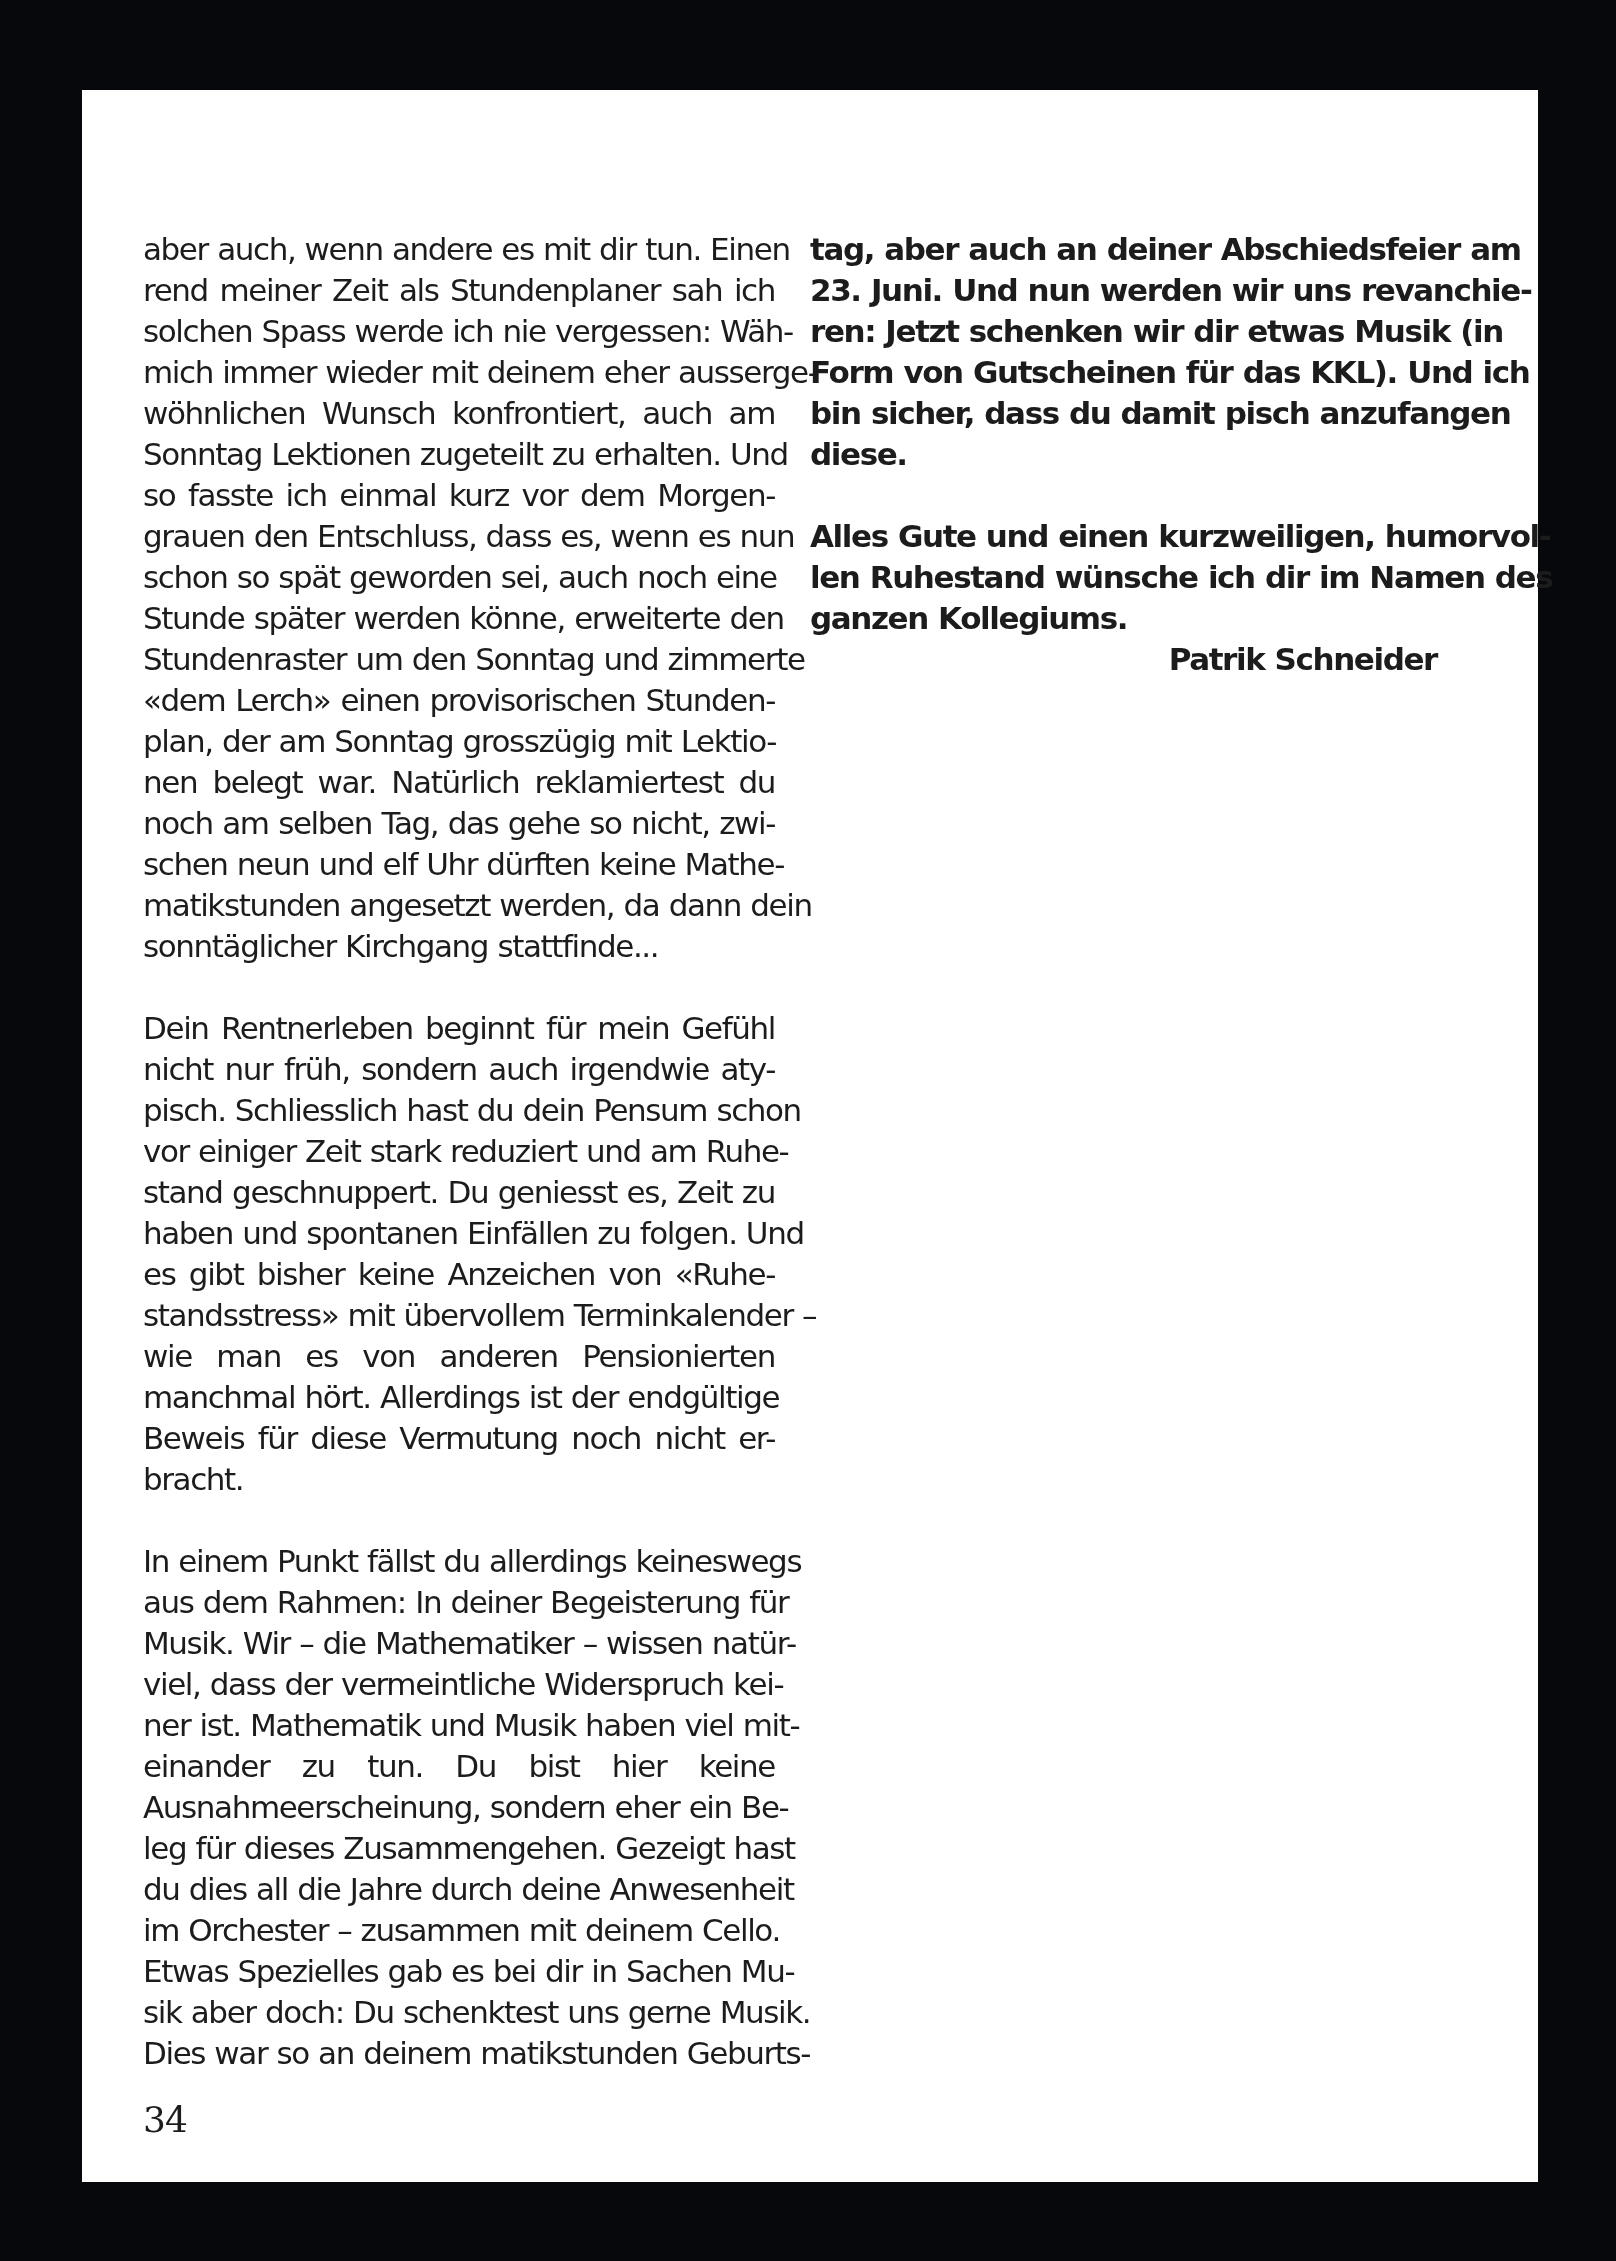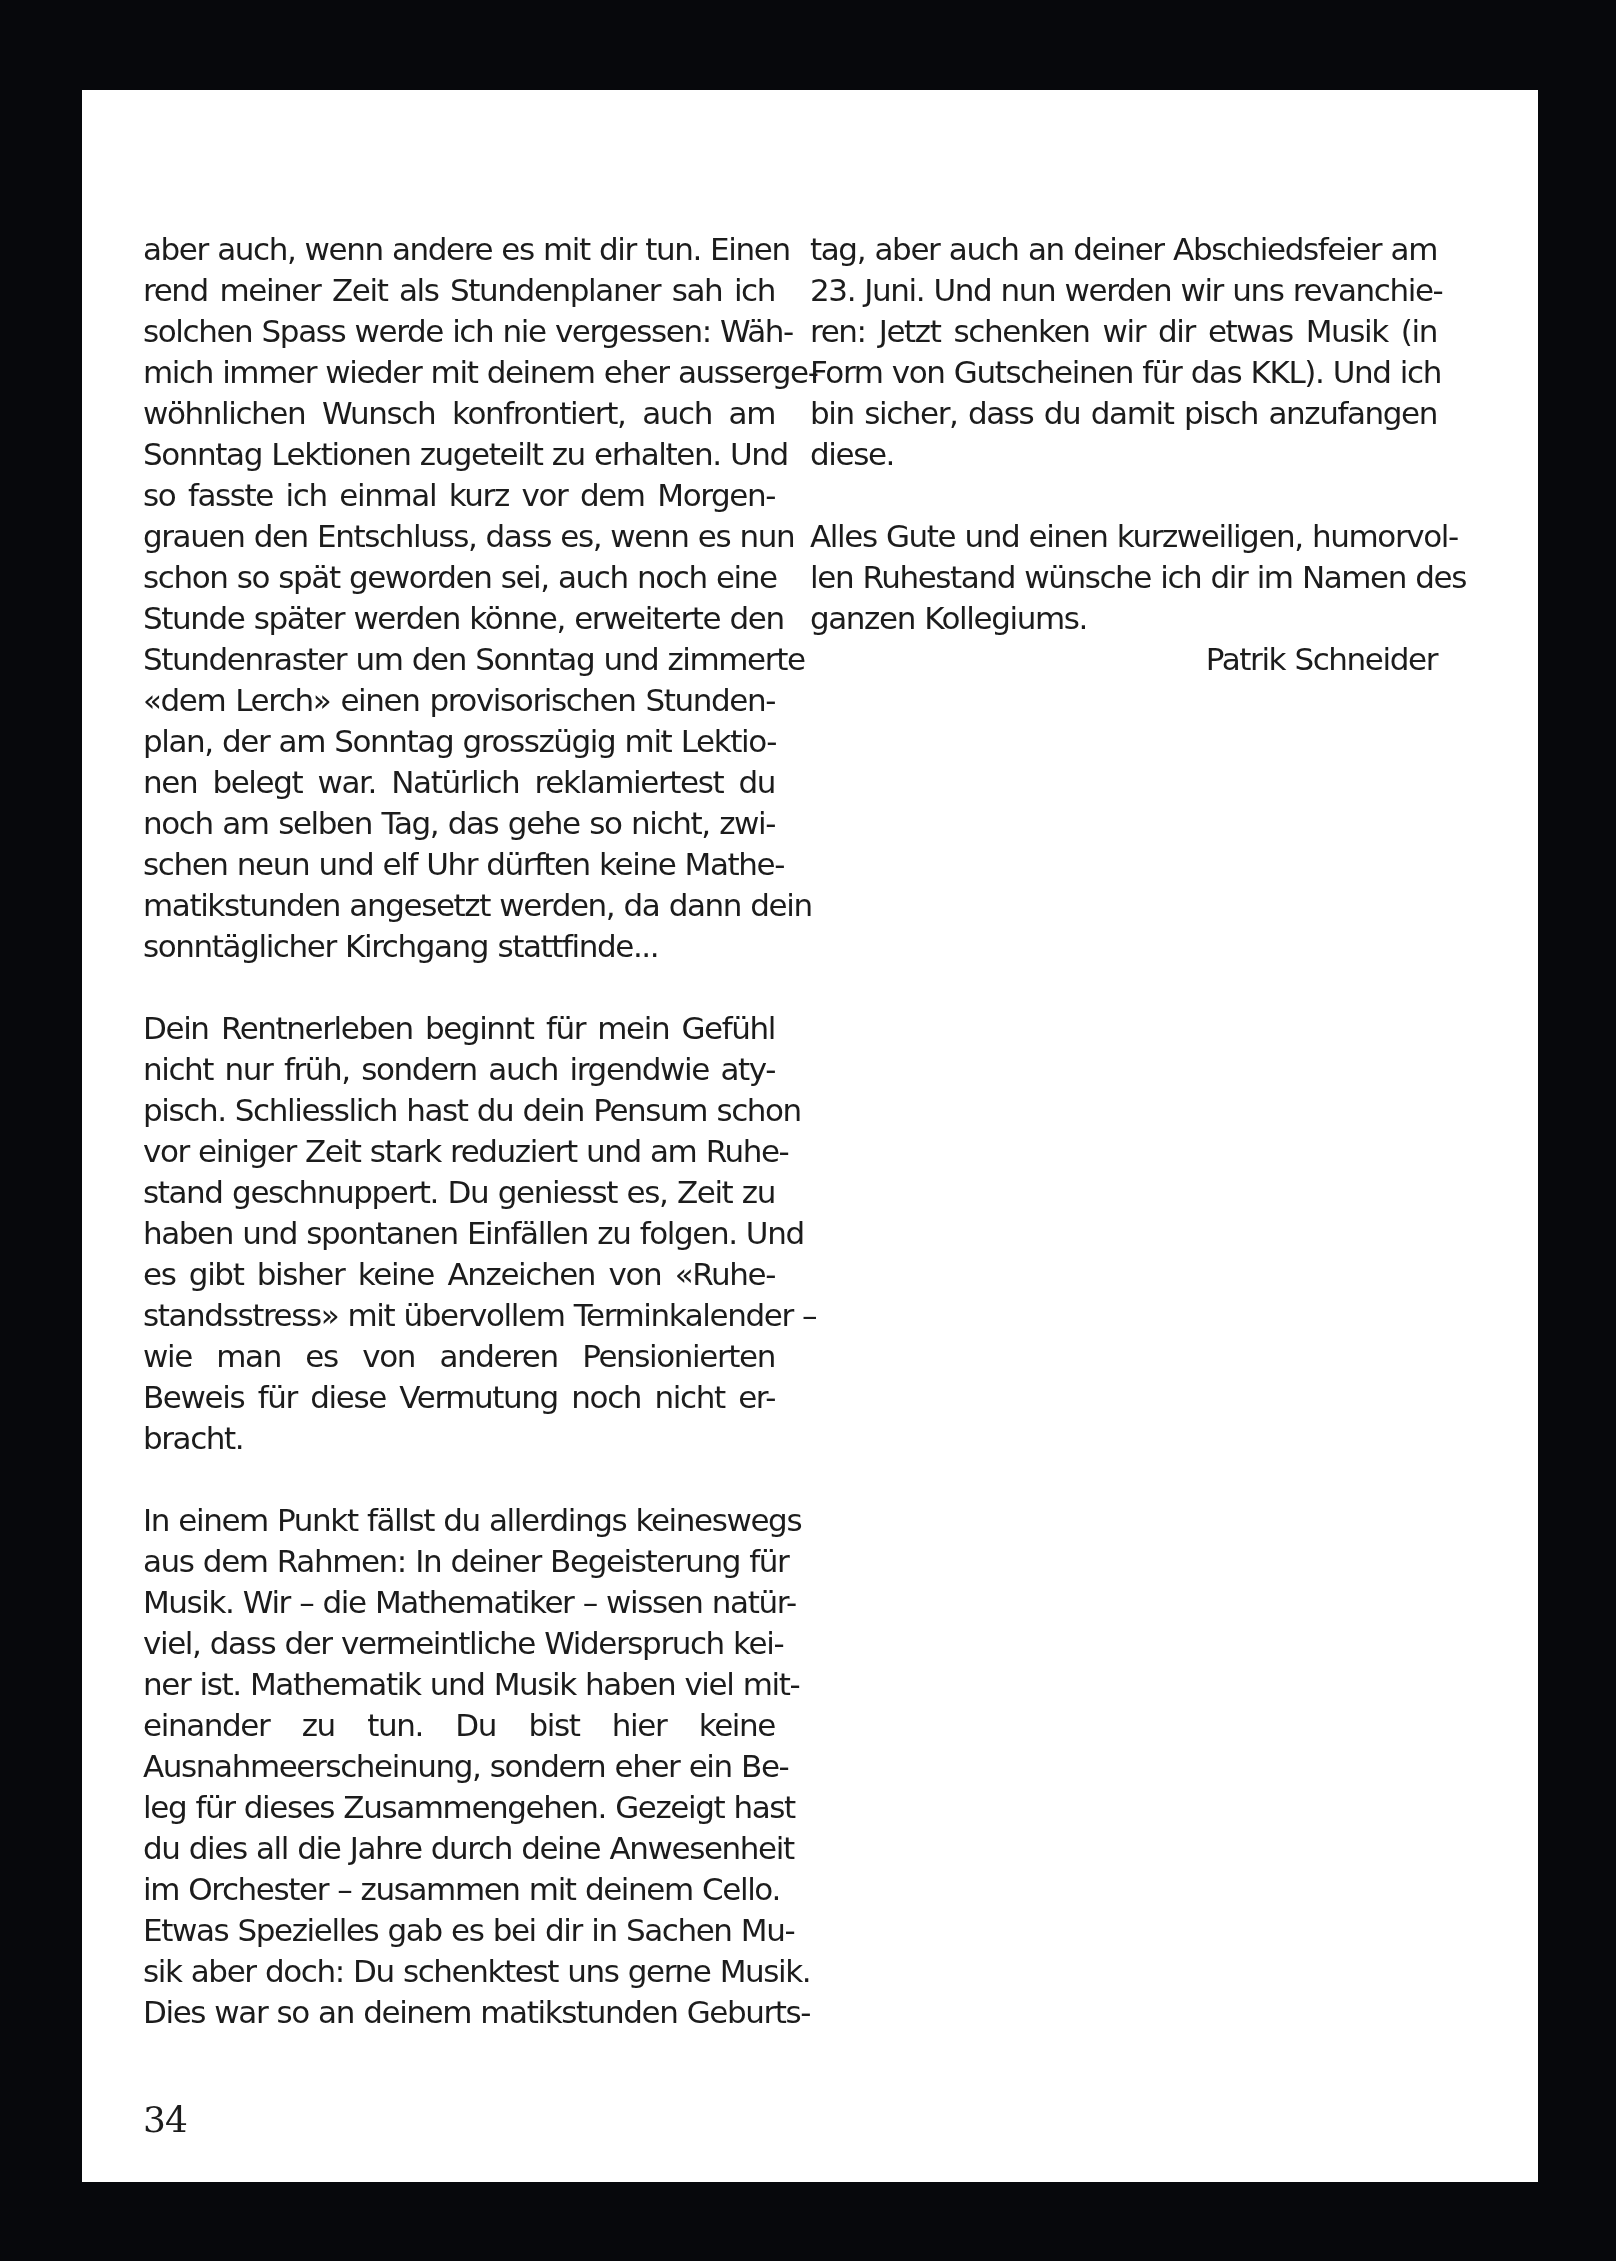--- a/index.html
+++ b/index.html
@@ -35,20 +35,21 @@
     -webkit-hyphens: manual;
     hyphens: manual;
   }
   .col-left {
     left: 61px;
     width: 632px;
   }
   .col-right {
     left: 728px;
     width: 627px;
+    font-weight: bold;
   }
   .para {
     margin: 0 0 41px 0;
   }
   .line {
     display: block;
     text-align: justify;
     text-align-last: justify;
     white-space: nowrap;
     overflow: visible;
@@ -106,20 +107,21 @@
     <div class="para">
       <span class="line">Dein Rentnerleben beginnt für mein Gefühl</span>
       <span class="line">nicht nur früh, sondern auch irgendwie aty-</span>
       <span class="line">pisch. Schliesslich hast du dein Pensum schon</span>
       <span class="line">vor einiger Zeit stark reduziert und am Ruhe-</span>
       <span class="line">stand geschnuppert. Du geniesst es, Zeit zu</span>
       <span class="line">haben und spontanen Einfällen zu folgen. Und</span>
       <span class="line">es gibt bisher keine Anzeichen von «Ruhe-</span>
       <span class="line">standsstress» mit übervollem Terminkalender –</span>
       <span class="line">wie man es von anderen Pensionierten</span>
+      <span class="line">manchmal hört. Allerdings ist der endgültige</span>
       <span class="line">Beweis für diese Vermutung noch nicht er-</span>
       <span class="line last">bracht.</span>
     </div>
 
     <div class="para">
       <span class="line">In einem Punkt fällst du allerdings keineswegs</span>
       <span class="line">aus dem Rahmen: In deiner Begeisterung für</span>
       <span class="line">Musik. Wir – die Mathematiker – wissen natür-</span>
       <span class="line">viel, dass der vermeintliche Widerspruch kei-</span>
       <span class="line">ner ist. Mathematik und Musik haben viel mit-</span>

